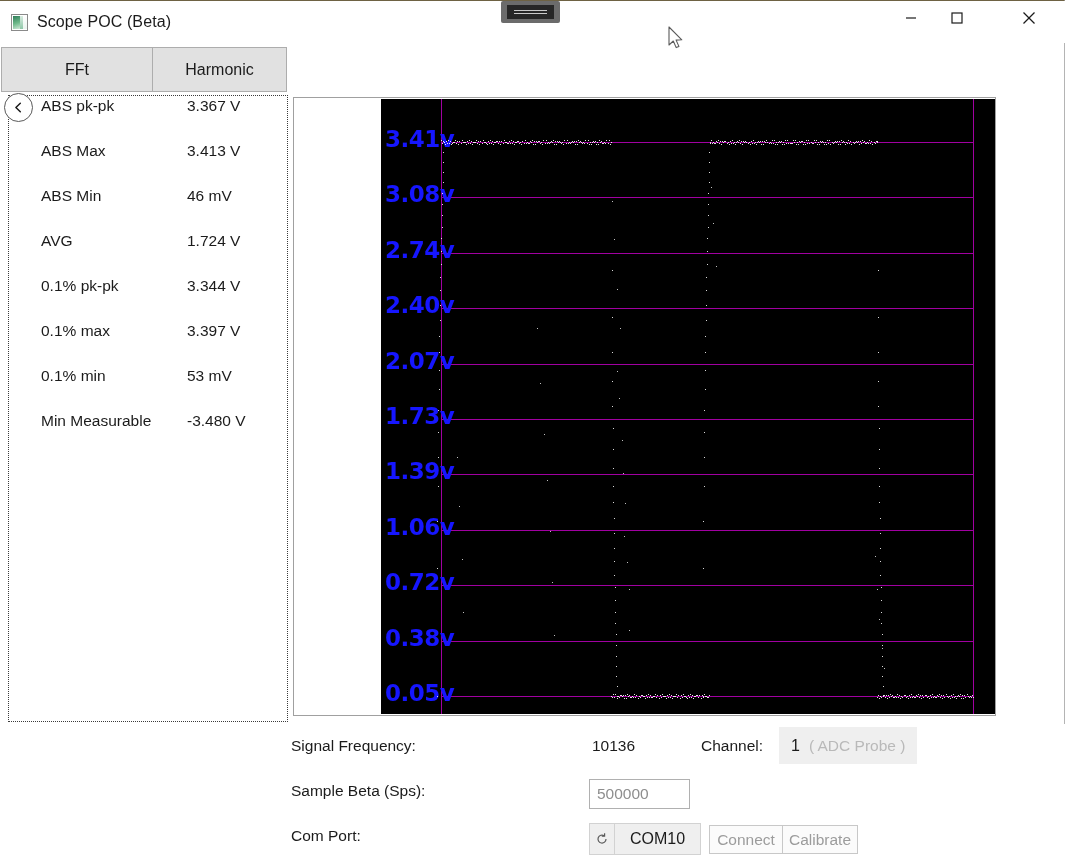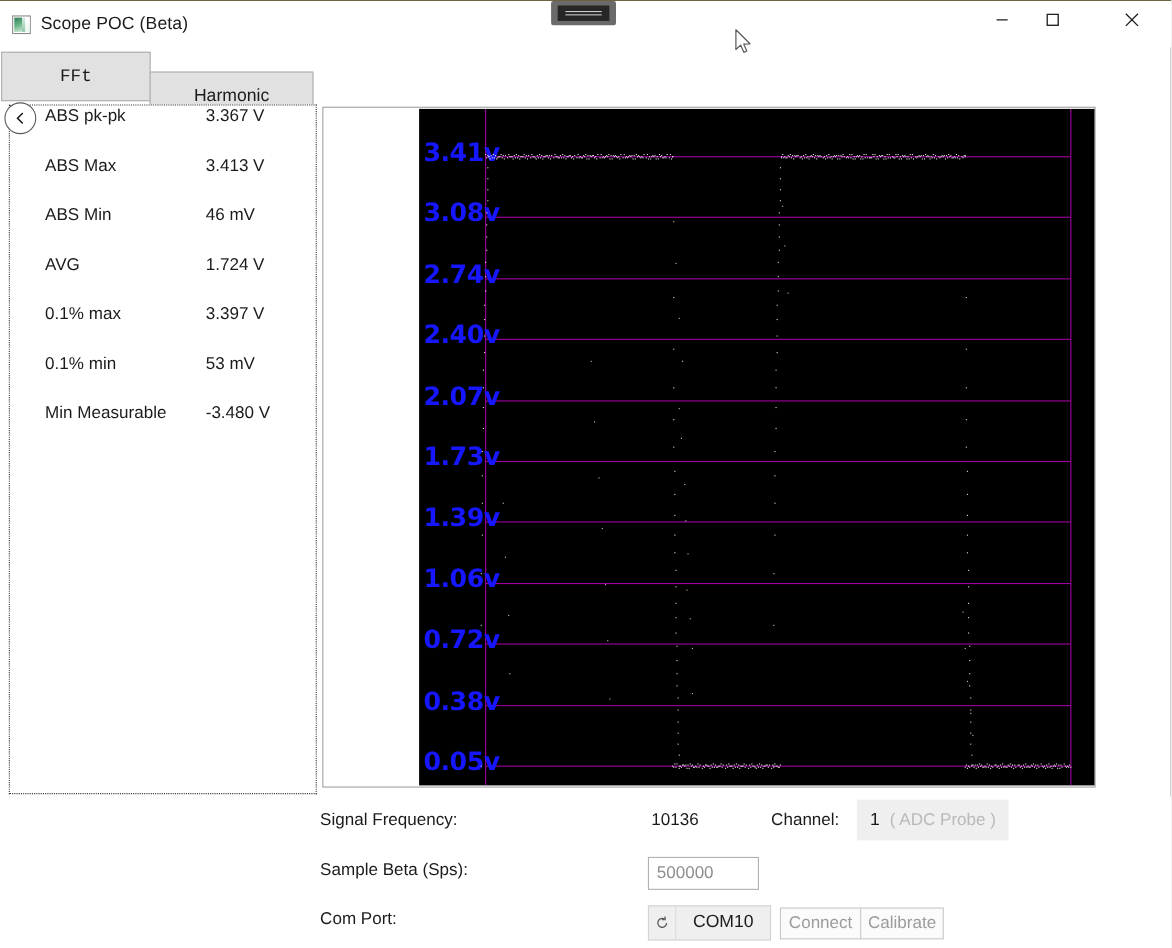--- a/index.html
+++ b/index.html
@@ -82,22 +82,22 @@
     width: 301px; height: 45px;
     display: flex;
   }
   .tab {
     height: 45px;
     background: #e1e1e1;
     border: 1px solid #adadad;
     display: flex; align-items: center; justify-content: center;
     font-size: 16px; color: #1b1b1b;
   }
-  #tab-fft { width: 136px; font-family: Liberation Mono, monospace; }
-  #tab-harmonic { width: 149px; margin-left: -1px; margin-top: 18px; }
+  #tab-fft { width: 152px; }
+  #tab-harmonic { width: 135px; margin-left: -1px; }
 
   
   #meas-panel {
     position: absolute; left: 8px; top: 94px;
     width: 280px; height: 627px;
     border: 1px dotted #3a3a3a;
     background: #ffffff;
   }
   #back-button {
     position: absolute; left: 4px; top: 92px;
@@ -306,20 +306,24 @@
       <span class="meas-label">ABS Max</span>
       <span class="meas-value">3.413 V</span>
     </div>
     <div class="meas-row">
       <span class="meas-label">ABS Min</span>
       <span class="meas-value">46 mV</span>
     </div>
     <div class="meas-row">
       <span class="meas-label">AVG</span>
       <span class="meas-value">1.724 V</span>
+    </div>
+    <div class="meas-row">
+      <span class="meas-label">0.1% pk-pk</span>
+      <span class="meas-value">3.344 V</span>
     </div>
     <div class="meas-row">
       <span class="meas-label">0.1% max</span>
       <span class="meas-value">3.397 V</span>
     </div>
     <div class="meas-row">
       <span class="meas-label">0.1% min</span>
       <span class="meas-value">53 mV</span>
     </div>
     <div class="meas-row">

